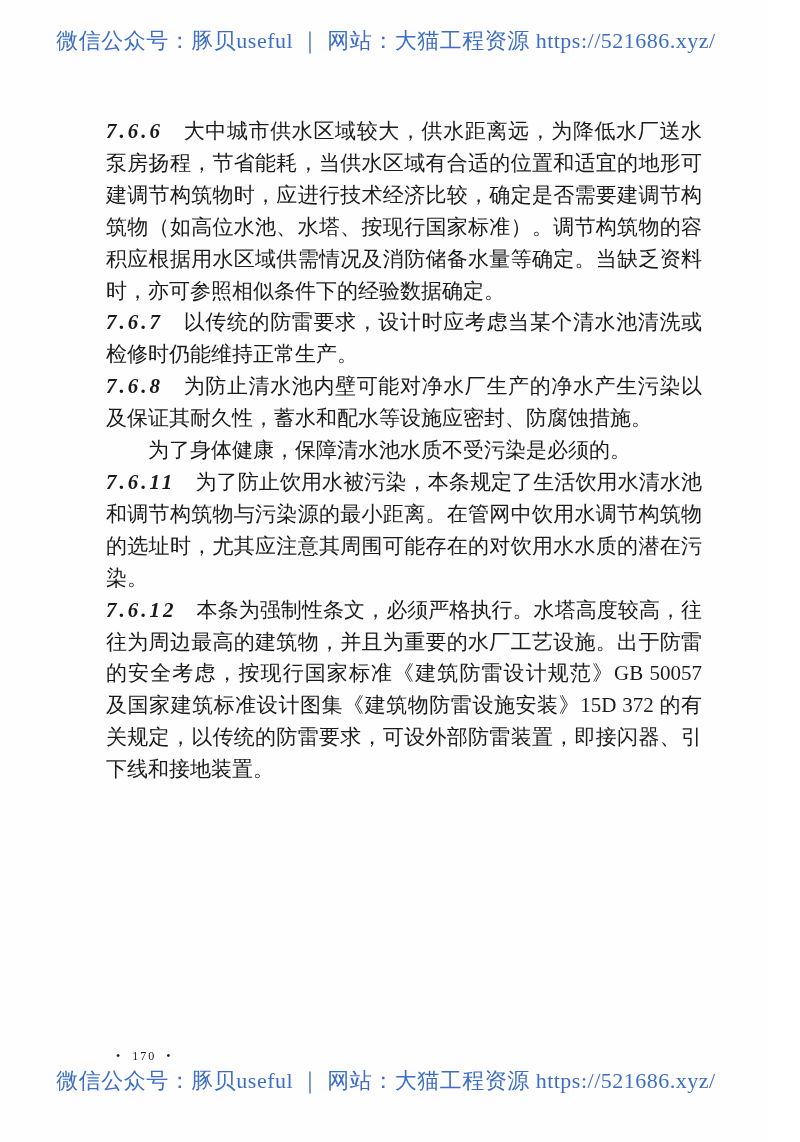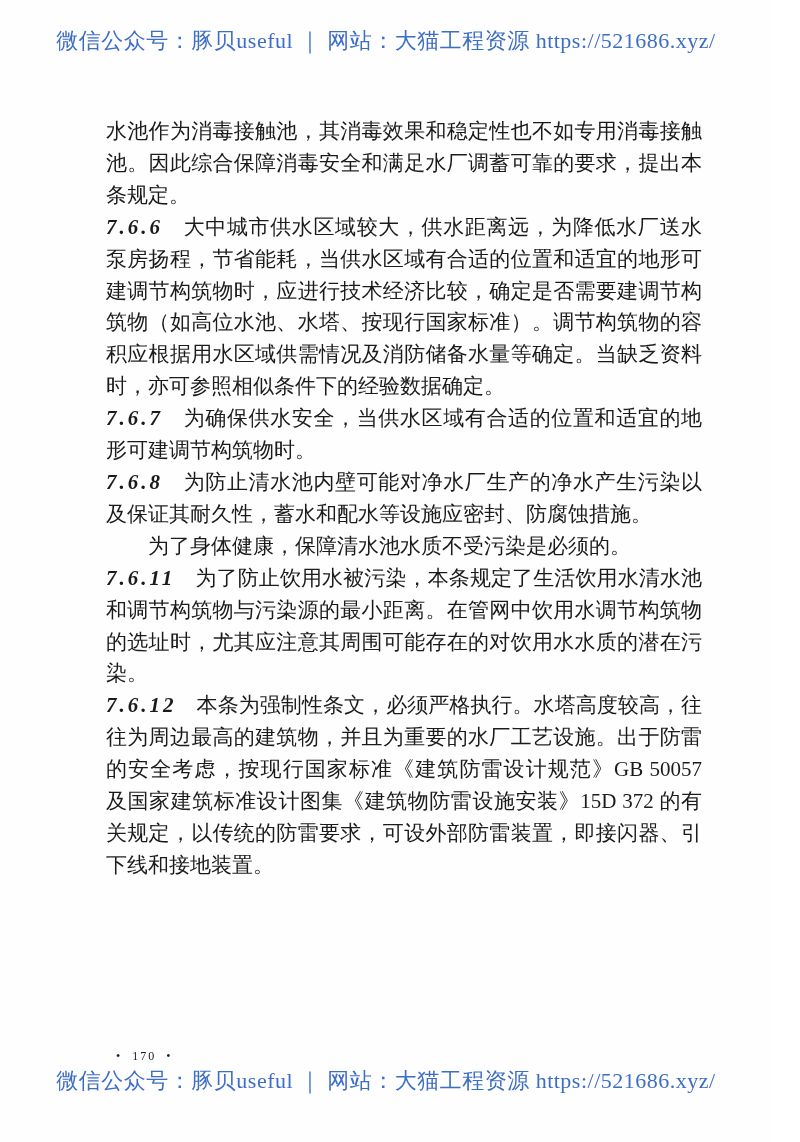--- a/index.html
+++ b/index.html
@@ -64,23 +64,22 @@
   }
 </style>
 </head>
 <body>
 
 <div class="page" style="background: rgb(254, 254, 254);">
 
   <div class="watermark header">微信公众号：豚贝useful ｜ 网站：大猫工程资源 https://521686.xyz/</div>
 
   <div class="doc-body" id="doc-body">
-      <p class=""><span>水池作为消毒接触池，其消毒效果和稳定性也不如专用消毒接触池。因此综合保障消毒安全和满足水厂调蓄可靠的要求，提出本条规定。</span></p>
       <p class=""><span class="clause-num">7.6.6</span><span>大中城市供水区域较大，供水距离远，为降低水厂送水泵房扬程，节省能耗，当供水区域有合适的位置和适宜的地形可建调节构筑物时，应进行技术经济比较，确定是否需要建调节构筑物（如高位水池、水塔、按现行国家标准）。调节构筑物的容积应根据用水区域供需情况及消防储备水量等确定。当缺乏资料时，亦可参照相似条件下的经验数据确定。</span></p>
-      <p class=""><span class="clause-num">7.6.7</span><span>为确保供水安全，当供水区域有合适的位置和适宜的地形可建调节构筑物时。</span></p>
+      <p class=""><span class="clause-num">7.6.7</span><span>以传统的防雷要求，设计时应考虑当某个清水池清洗或检修时仍能维持正常生产。</span></p>
       <p class=""><span class="clause-num">7.6.8</span><span>为防止清水池内壁可能对净水厂生产的净水产生污染以及保证其耐久性，蓄水和配水等设施应密封、防腐蚀措施。</span></p>
       <p class="indent"><span>为了身体健康，保障清水池水质不受污染是必须的。</span></p>
       <p class=""><span class="clause-num">7.6.11</span><span>为了防止饮用水被污染，本条规定了生活饮用水清水池和调节构筑物与污染源的最小距离。在管网中饮用水调节构筑物的选址时，尤其应注意其周围可能存在的对饮用水水质的潜在污染。</span></p>
       <p class=""><span class="clause-num">7.6.12</span><span>本条为强制性条文，必须严格执行。水塔高度较高，往往为周边最高的建筑物，并且为重要的水厂工艺设施。出于防雷的安全考虑，按现行国家标准《建筑防雷设计规范》GB 50057 及国家建筑标准设计图集《建筑物防雷设施安装》15D 372 的有关规定，以传统的防雷要求，可设外部防雷装置，即接闪器、引下线和接地装置。</span></p>
     </div>
 
   <div class="page-number">• 170 •</div>
 
   <div class="watermark footer">微信公众号：豚贝useful ｜ 网站：大猫工程资源 https://521686.xyz/</div>
 

